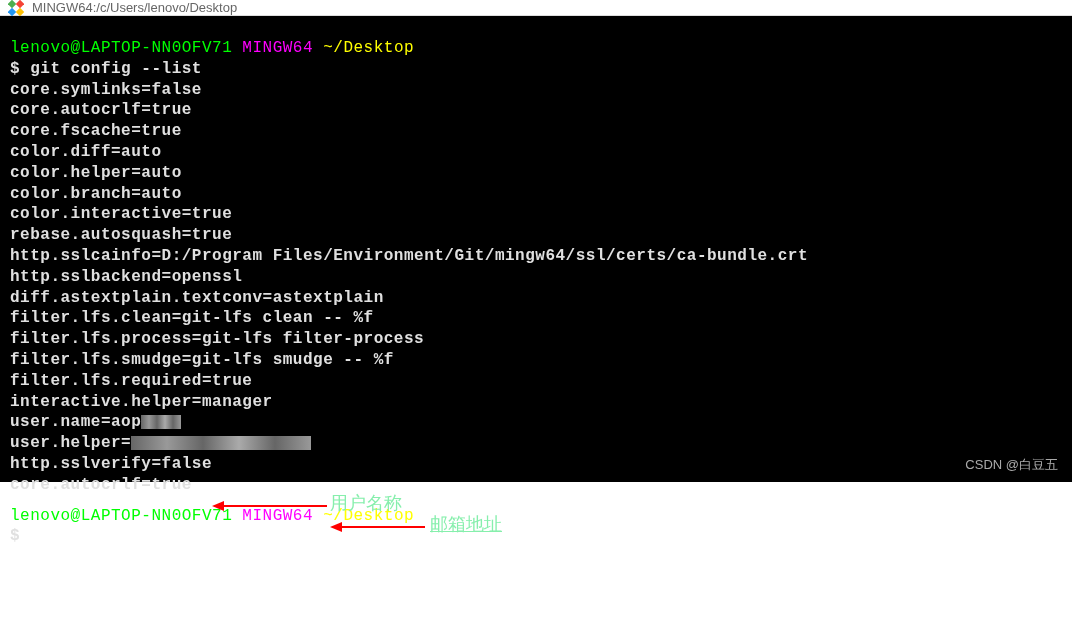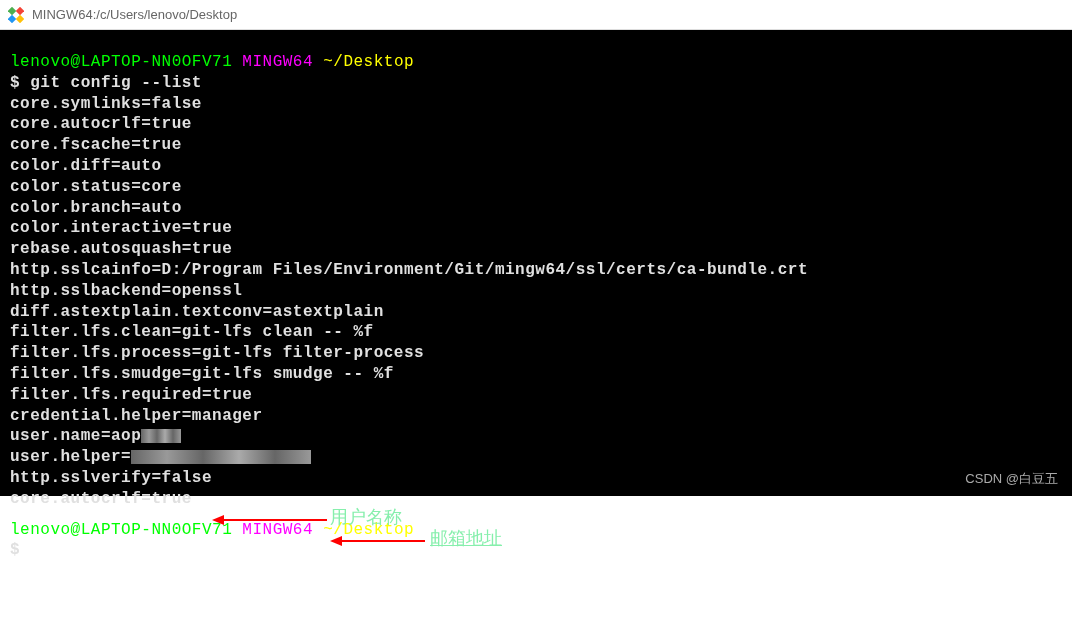--- a/index.html
+++ b/index.html
@@ -9,21 +9,21 @@
     }
     body {
       width: 1072px;
       height: 644px;
       font-family: Consolas, "Courier New", monospace;
       background: #fff;
       overflow: hidden;
       position: relative;
     }
     .titlebar {
-      height: 30px;
+      height: 16px;
       background: #ffffff;
       border-bottom: 1px solid #ddd;
       display: flex;
       align-items: center;
       padding-left: 8px;
       font-family: -apple-system, "Segoe UI", sans-serif;
       font-size: 13px;
       color: #666;
     }
     .titlebar-icon {
@@ -115,32 +115,32 @@
 </div>
 
 <div class="terminal">
   <div class="spacer"></div>
   <div class="line"><span class="green">lenovo@LAPTOP-NN0OFV71</span> <span class="magenta">MINGW64</span> <span class="yellow">~/Desktop</span></div>
   <div class="line white">$ git config --list</div>
   <div class="line white">core.symlinks=false</div>
   <div class="line white">core.autocrlf=true</div>
   <div class="line white">core.fscache=true</div>
   <div class="line white">color.diff=auto</div>
-  <div class="line white">color.status=core</div>
+  <div class="line white">color.helper=auto</div>
   <div class="line white">color.branch=auto</div>
   <div class="line white">color.interactive=true</div>
   <div class="line white">rebase.autosquash=true</div>
   <div class="line white">http.sslcainfo=D:/Program Files/Environment/Git/mingw64/ssl/certs/ca-bundle.crt</div>
   <div class="line white">http.sslbackend=openssl</div>
   <div class="line white">diff.astextplain.textconv=astextplain</div>
   <div class="line white">filter.lfs.clean=git-lfs clean -- %f</div>
   <div class="line white">filter.lfs.process=git-lfs filter-process</div>
   <div class="line white">filter.lfs.smudge=git-lfs smudge -- %f</div>
   <div class="line white">filter.lfs.required=true</div>
-  <div class="line white">credential.helper=manager</div>
+  <div class="line white">interactive.helper=manager</div>
   <div class="line white"><span>user.name=aop</span><span class="redacted" style="width:40px;"></span></div>
   <div class="line white"><span>user.helper=</span><span class="redacted" style="width:180px;"></span></div>
   <div class="line white">http.sslverify=false</div>
   <div class="line white">core.autocrlf=true</div>
   <div class="spacer"></div>
   <div class="line"><span class="green">lenovo@LAPTOP-NN0OFV71</span> <span class="magenta">MINGW64</span> <span class="yellow">~/Desktop</span></div>
   <div class="line white"><span>$ </span><span class="cursor"></span></div>
 
   <svg class="arrow" style="left:212px; top:484px;" width="115" height="12">
     <line x1="10" y1="6" x2="115" y2="6" stroke="#ff0000" stroke-width="2"></line>

